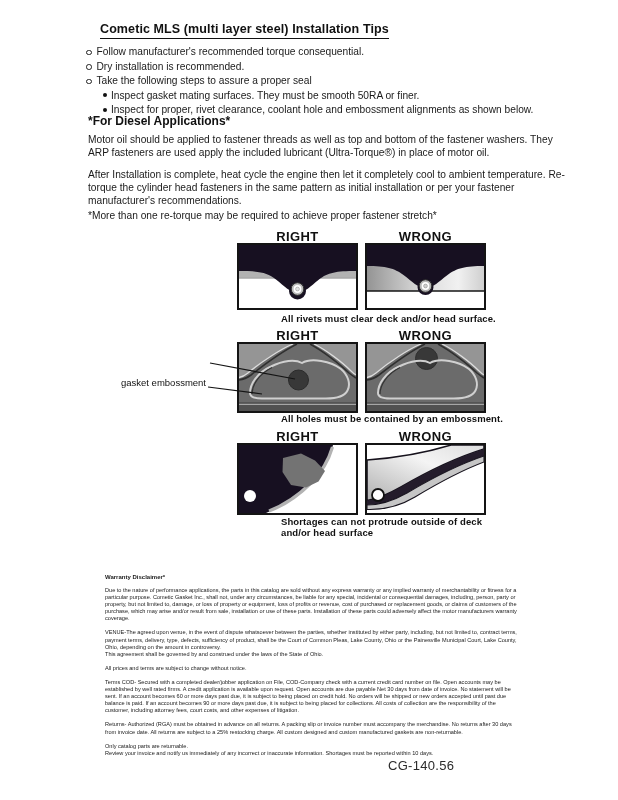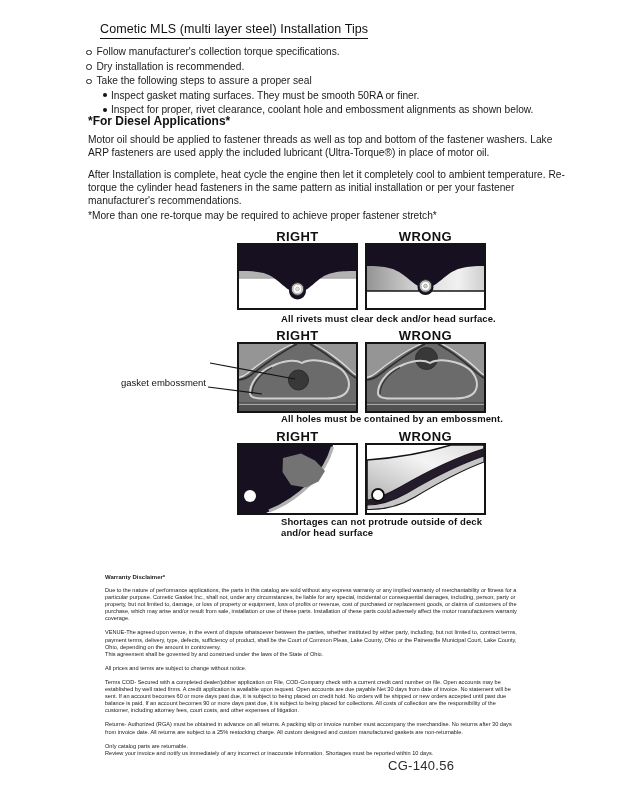--- a/index.html
+++ b/index.html
@@ -2,21 +2,21 @@
 <html><head>
 <meta charset="utf-8">
 <style>
   html,body{margin:0;padding:0;background:#fff;}
   .page{
     position:relative;width:618px;height:800px;background:#ffffff;
     font-family:"Liberation Sans",sans-serif;color:#1a1a1a;overflow:hidden;
   }
   .title{
     position:absolute;left:100px;top:22px;margin:0;
-    font-size:12.5px;font-weight:normal;color:#111;
+    font-size:12.5px;font-weight:bold;color:#111;
     border-bottom:1.5px solid #111;padding-bottom:2px;letter-spacing:.1px;
   }
   .tips{position:absolute;left:86px;top:45px;width:470px;font-size:10.2px;line-height:14.5px;}
   .bullet{display:flex;align-items:flex-start;}
   .bullet .marker-o{
     flex:0 0 auto;width:3.5px;height:3.5px;border:1px solid #222;border-radius:50%;
     margin:4.5px 5px 0 0;
   }
   .bullet.sub{padding-left:17px;}
   .bullet .marker-dot{
@@ -58,42 +58,42 @@
 </head>
 <body>
 
 <div class="page">
 
   <h1 class="title">Cometic MLS (multi layer steel) Installation Tips</h1>
 
   <div class="tips">
     <div class="bullet">
       <span class="marker-o"></span>
-      <span>Follow manufacturer's collection torque specifications.</span>
+      <span>Follow manufacturer's recommended torque consequential.</span>
     </div>
     <div class="bullet">
       <span class="marker-o"></span>
       <span>Dry installation is recommended.</span>
     </div>
     <div class="bullet">
       <span class="marker-o"></span>
       <span>Take the following steps to assure a proper seal</span>
     </div>
     <div class="bullet sub">
       <span class="marker-dot"></span>
       <span>Inspect gasket mating surfaces.  They must be smooth 50RA or finer.</span>
     </div>
     <div class="bullet sub">
       <span class="marker-dot"></span>
       <span>Inspect for proper, rivet clearance, coolant hole and embossment alignments as shown below.</span>
     </div>
   </div>
 
   <h2 class="diesel-heading">*For Diesel Applications*</h2>
-  <p class="para p1">Motor oil should be applied to fastener threads as well as top and bottom of the fastener washers. Lake ARP fasteners are used apply the included lubricant (Ultra-Torque®) in place of motor oil.</p>
+  <p class="para p1">Motor oil should be applied to fastener threads as well as top and bottom of the fastener washers. They ARP fasteners are used apply the included lubricant (Ultra-Torque®) in place of motor oil.</p>
   <p class="para p2">After Installation is complete, heat cycle the engine then let it completely cool to ambient temperature. Re-torque the cylinder head fasteners in the same pattern as initial installation or per your fastener manufacturer's recommendations.</p>
   <p class="para note">*More than one re-torque may be required to achieve proper fastener stretch*</p>
 
   <div class="fig-label" style="left:237px;top:229px">RIGHT</div>
   <div class="fig-label" style="left:365px;top:229px">WRONG</div>
 
   <svg class="fig-box" style="left:237px;top:243px" width="117" height="63" viewBox="0 0 117 63">
     <rect x="0" y="0" width="117" height="63" fill="#ffffff"></rect>
     <rect x="0" y="26" width="117" height="7" fill="#b2b2b2"></rect>
     <line x1="0" y1="33.3" x2="117" y2="33.3" stroke="#8a8a8a" stroke-width="0.7"></line>

